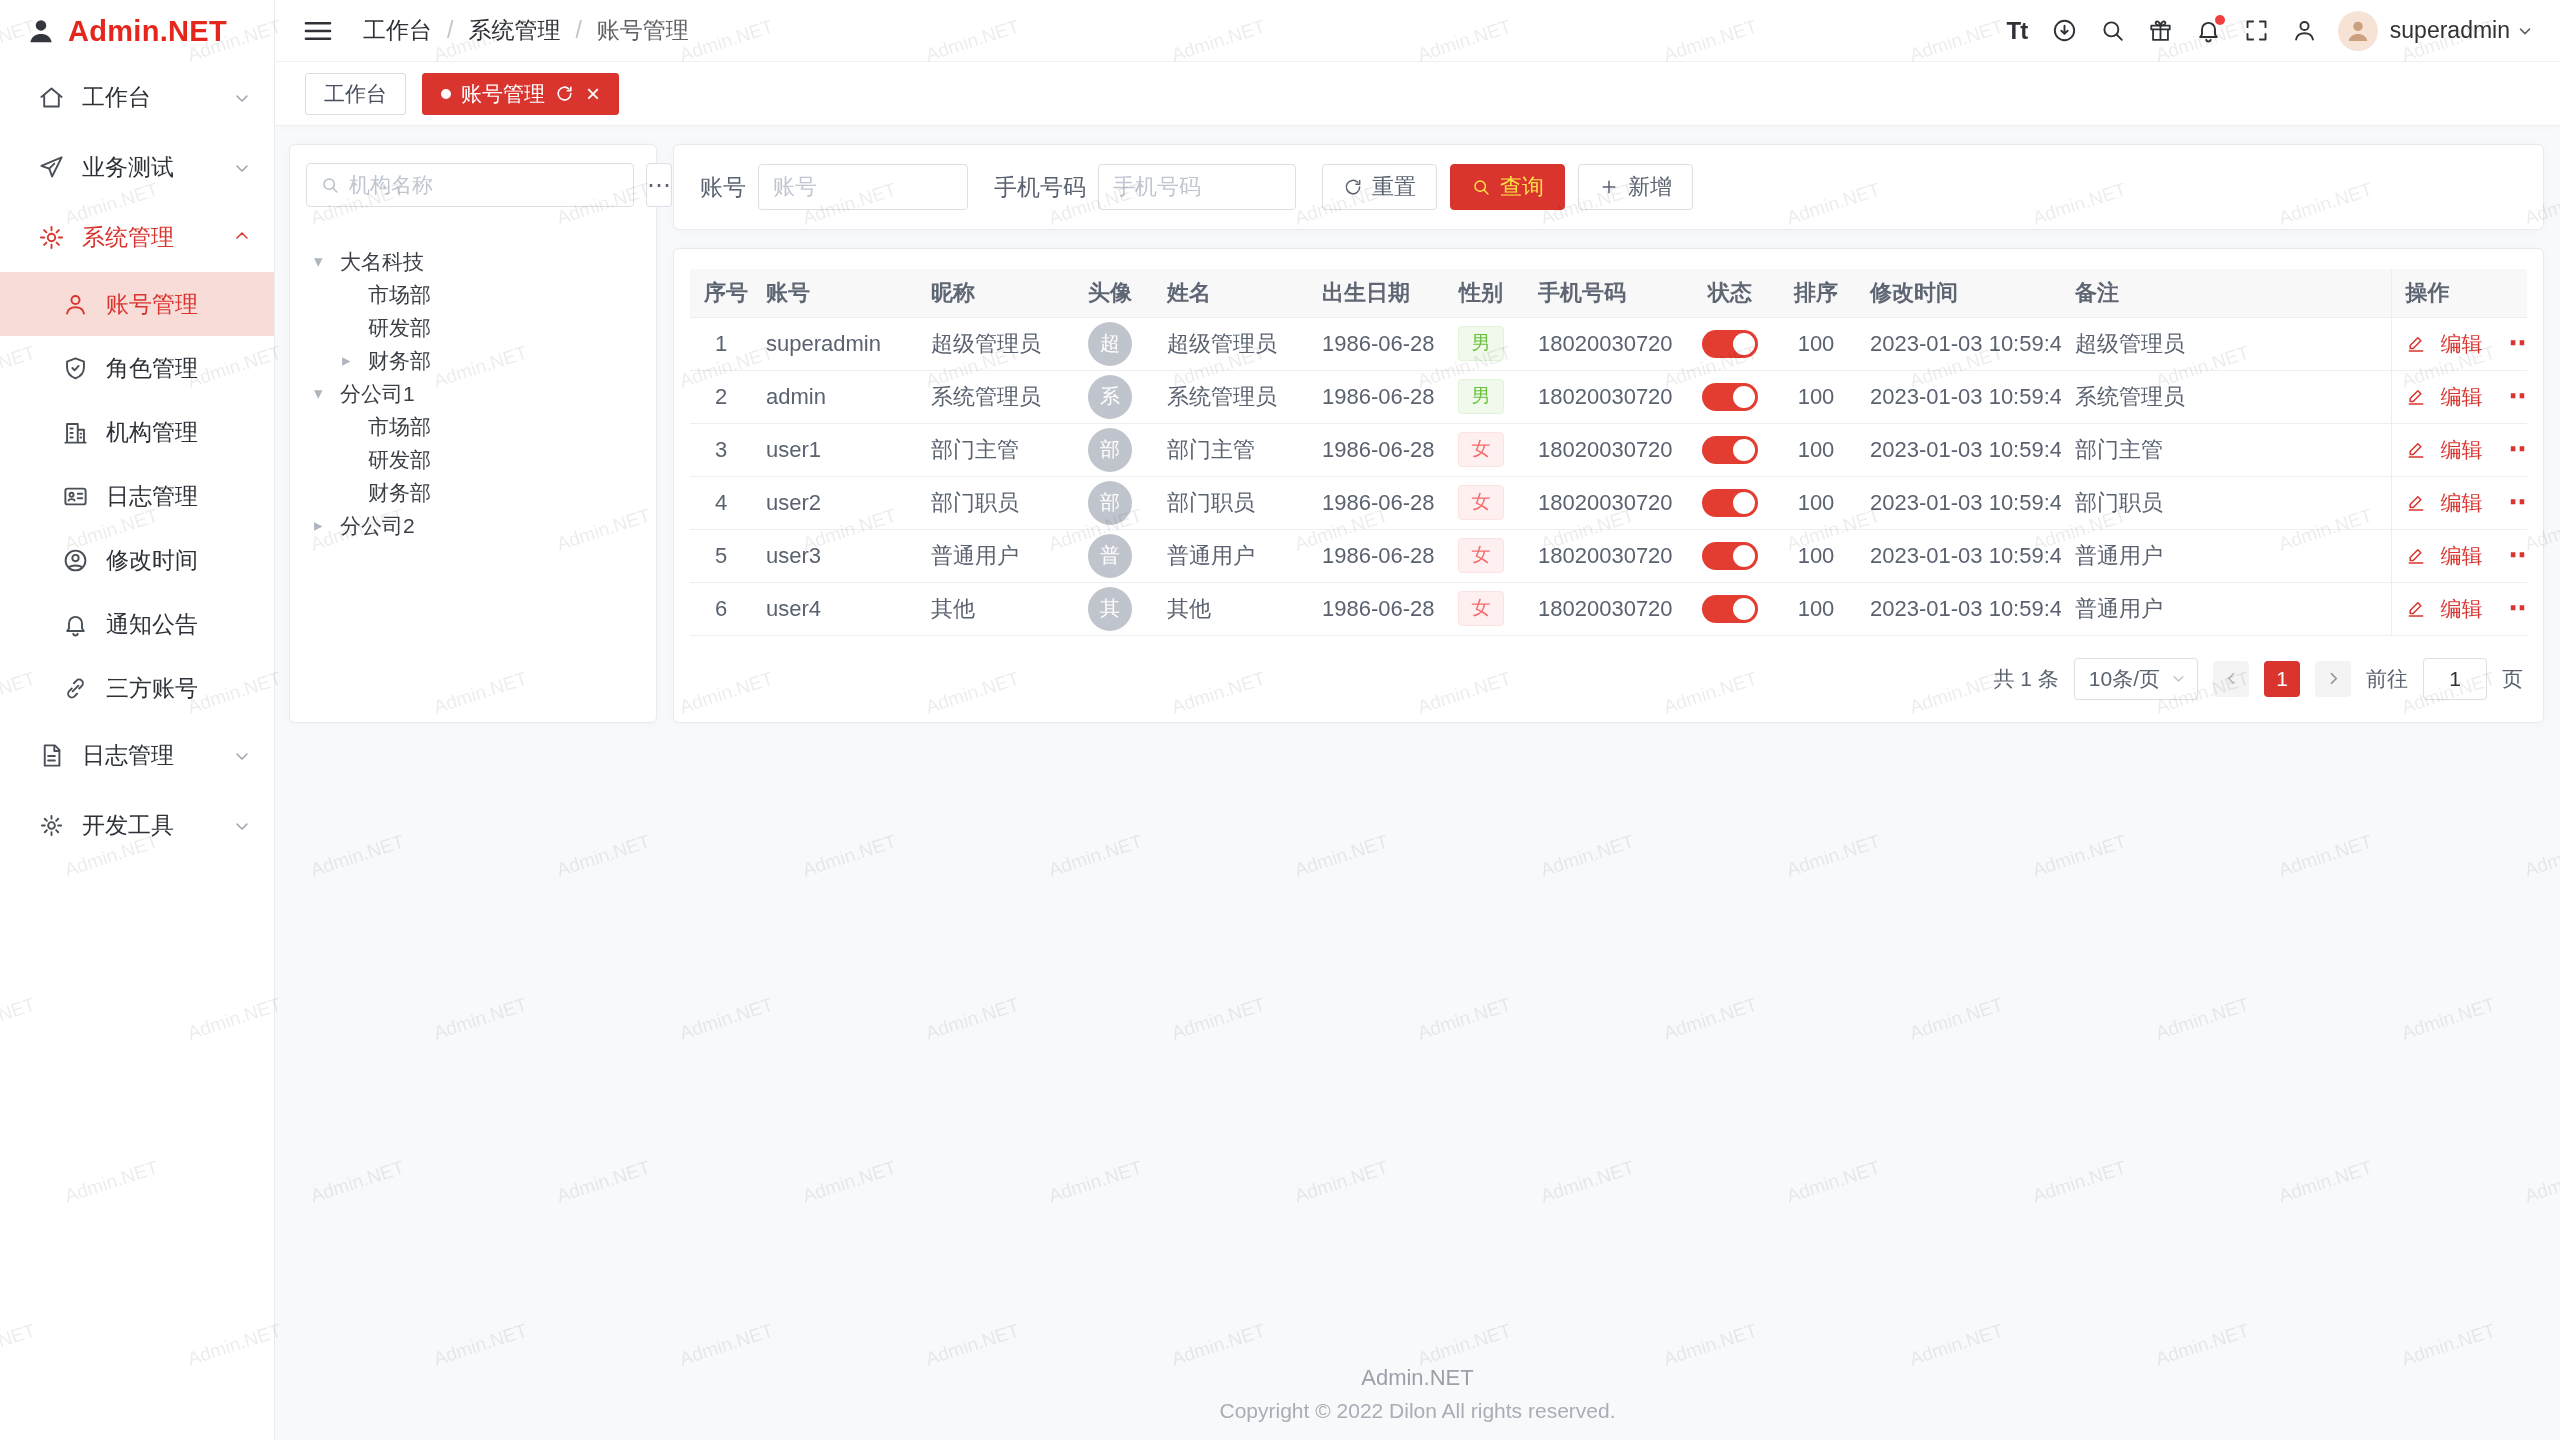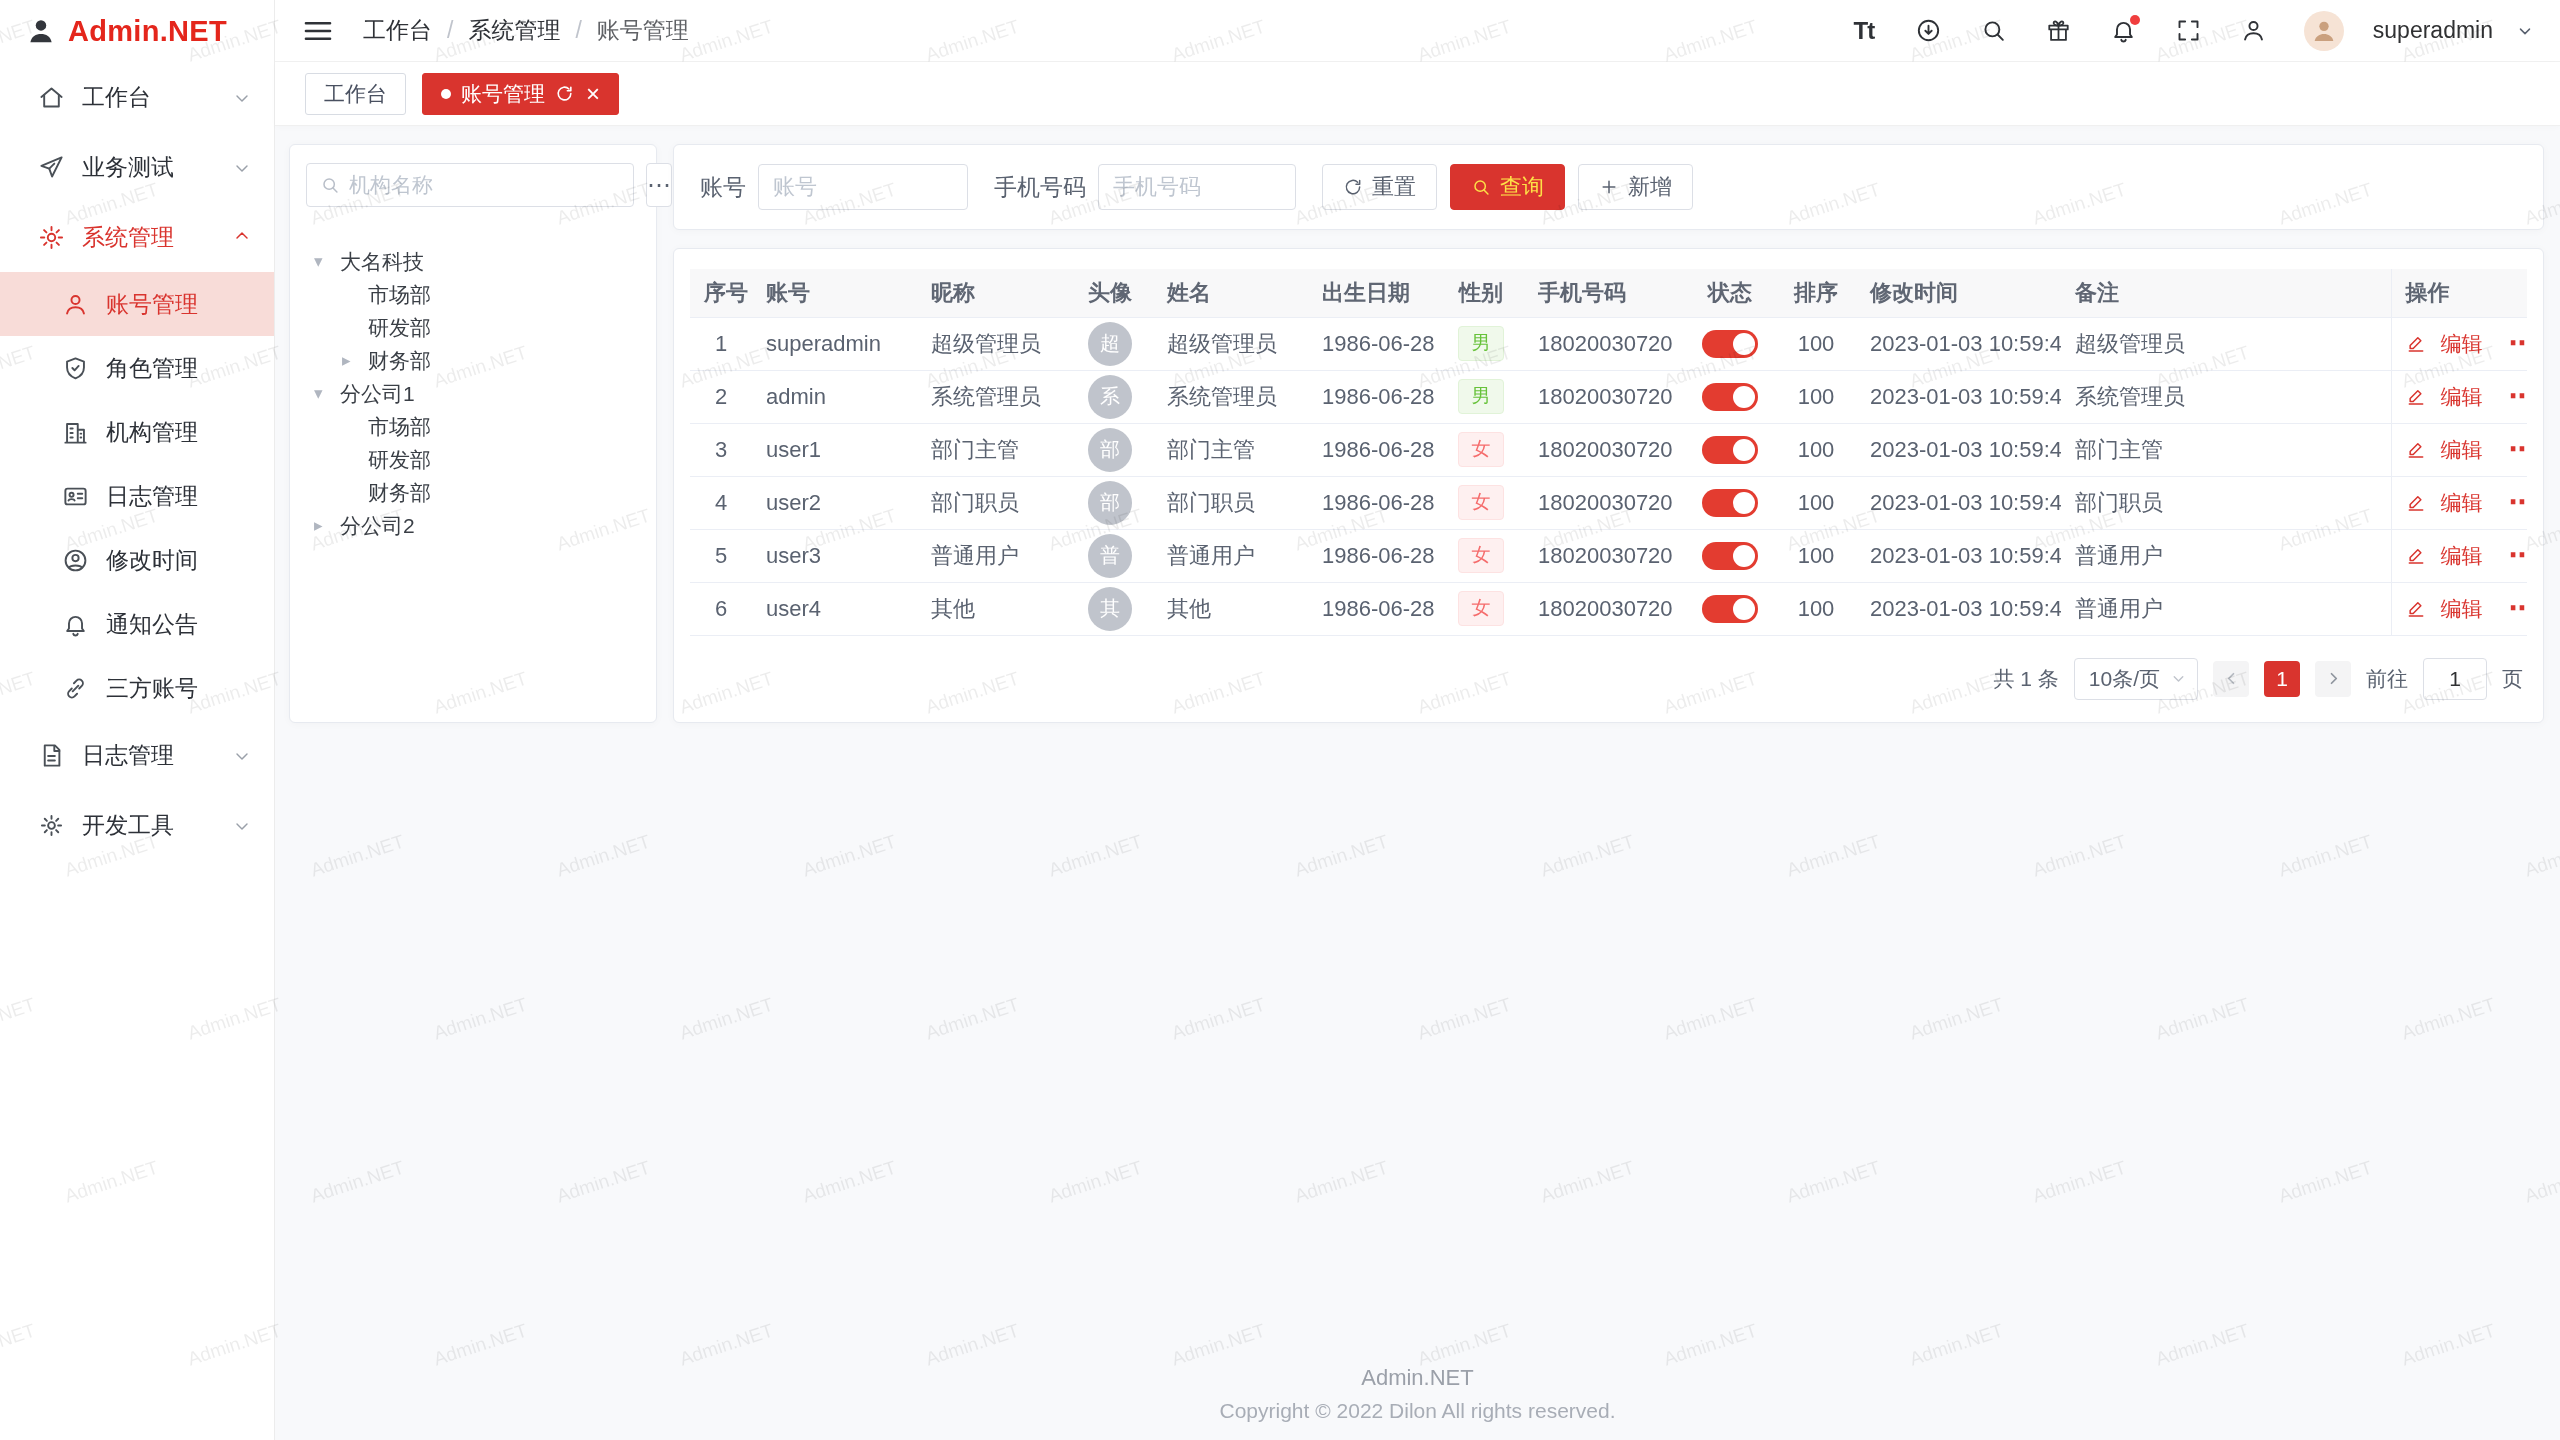--- a/index.html
+++ b/index.html
@@ -33,21 +33,21 @@
 
   
   .main{ flex:1; display:flex; flex-direction:column; background:#f8f9fb; min-width:0; }
   .header{ height:62px; min-height:62px; background:#fff; display:flex; align-items:center; padding:0 26px; border-bottom:1px solid #f1f1f1; }
   .hamburger{ width:34px; height:34px; color:#2f3237; cursor:pointer; }
   .hamburger svg{ width:100%; height:100%; }
   .breadcrumb{ margin-left:28px; display:flex; align-items:center; gap:15px; font-size:23px; color:#2f3237; }
   .crumb{ cursor:pointer; }
   .crumb-sep{ color:#c0c4cc; }
   .crumb.last{ color:#606266; cursor:default; }
-  .header-right{ margin-left:auto; display:flex; align-items:center; gap:19px; }
+  .header-right{ margin-left:auto; display:flex; align-items:center; gap:2px; }
   .hicon{ width:46px; height:46px; display:flex; align-items:center; justify-content:center; color:#2f3237; position:relative; cursor:pointer; border-radius:4px; }
   .hicon svg{ width:27px; height:27px; }
   .hicon.text-ic{ font-size:24px; font-weight:700; letter-spacing:-1px; }
   .badge-dot{ position:absolute; top:7px; right:7px; width:10px; height:10px; border-radius:50%; background:#f03e3e; }
   .avatar{ width:40px; height:40px; border-radius:50%; background:#f6e3d5; display:flex; align-items:center; justify-content:center; color:#caa07e; overflow:hidden; margin-left:8px; cursor:pointer; }
   .avatar svg{ width:28px; height:28px; }
   .username{ font-size:23px; margin:0 4px 0 10px; cursor:pointer; }
   .user-caret{ width:18px; height:18px; color:#5a6270; cursor:pointer; }
   .user-caret svg{ width:100%; height:100%; }
 

